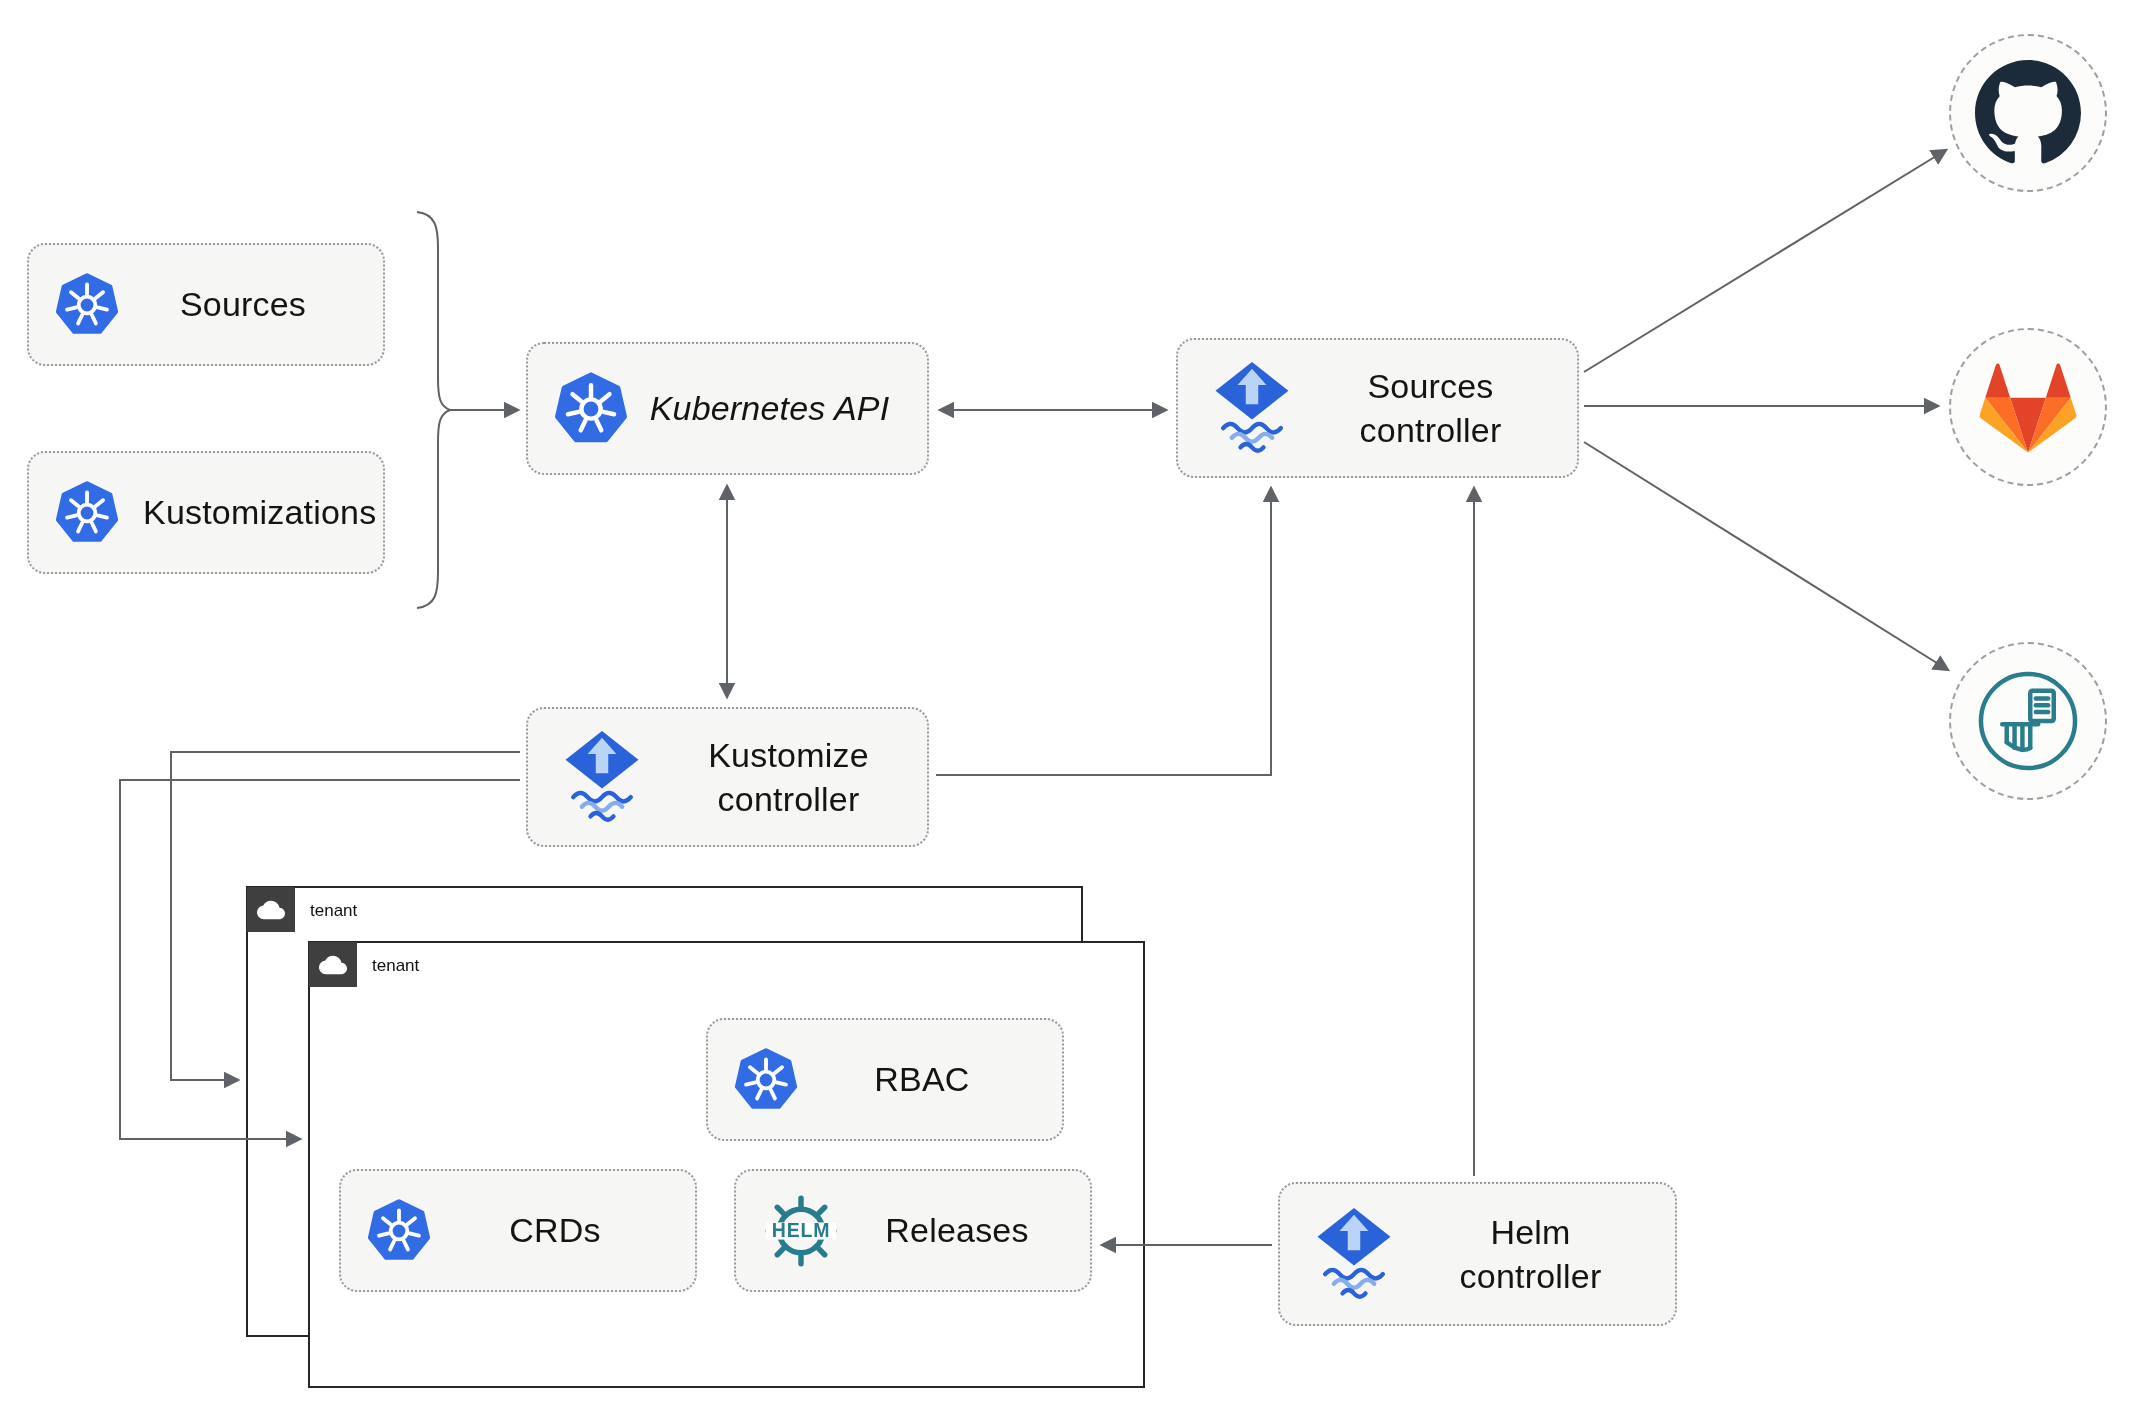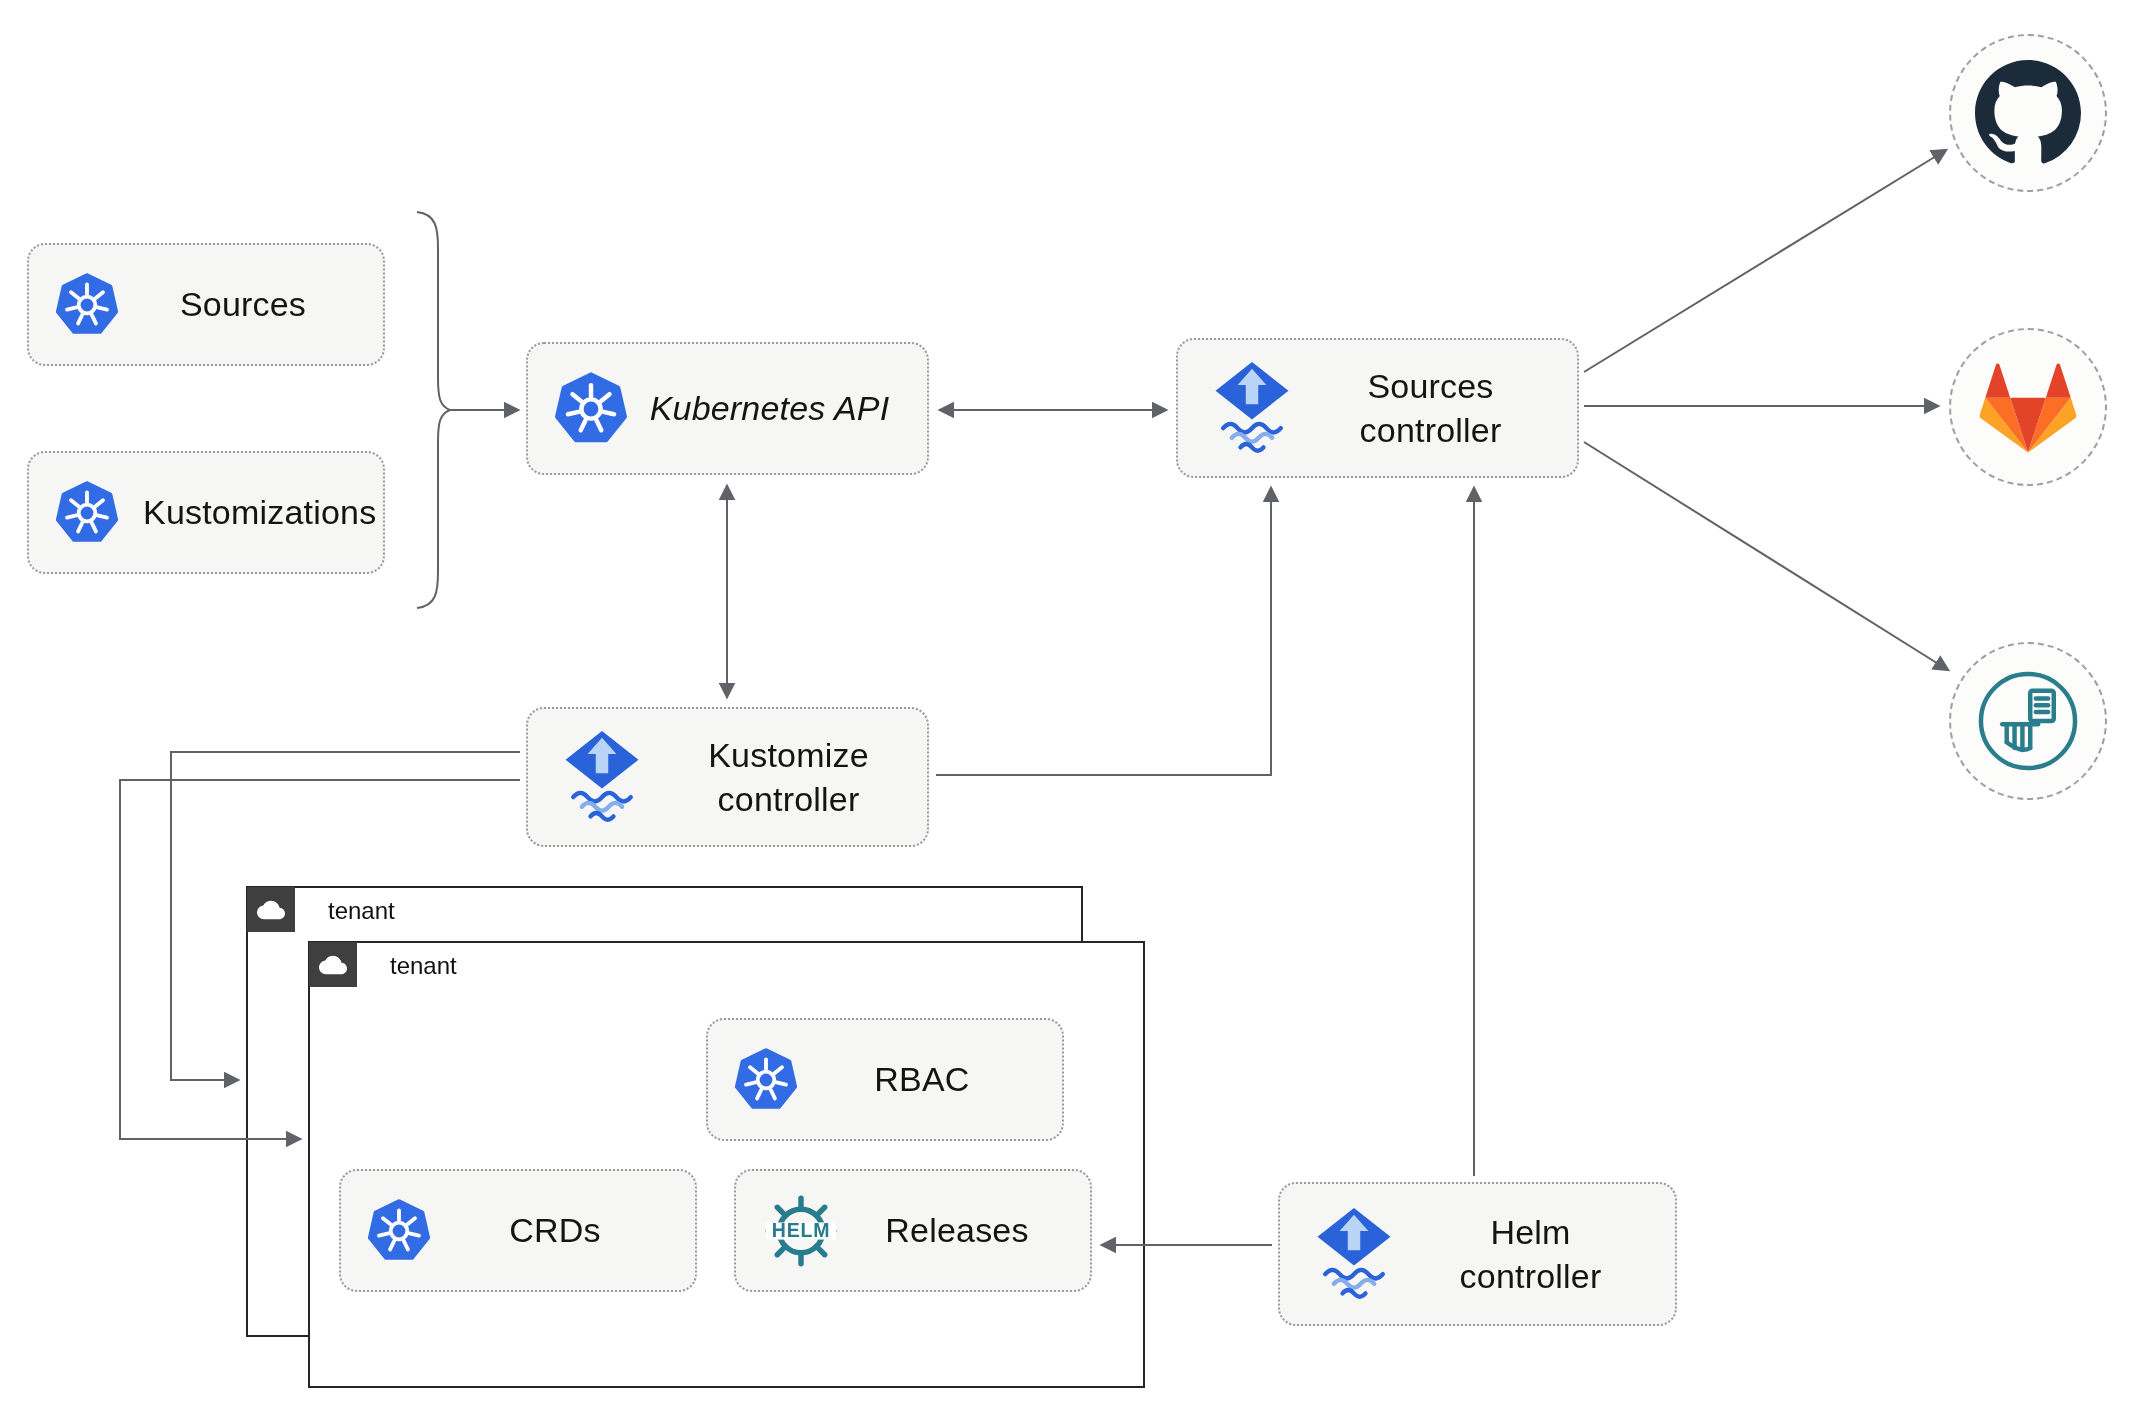--- a/index.html
+++ b/index.html
@@ -63,23 +63,22 @@
     align-items: center;
     justify-content: center;
   }
   .tenant-label {
     position: absolute;
     top: 0;
     left: 62px;
     height: 45px;
     display: flex;
     align-items: center;
-    font-size: 24px;
+    font-size: 17px;
     color: #111111;
-    margin-left: 18px;
   }
   .connectors {
     position: absolute;
     left: 0; top: 0;
     z-index: 5;
     pointer-events: none;
   }
   .defs-holder { position: absolute; width: 0; height: 0; overflow: hidden; }
 </style>
 </head>

